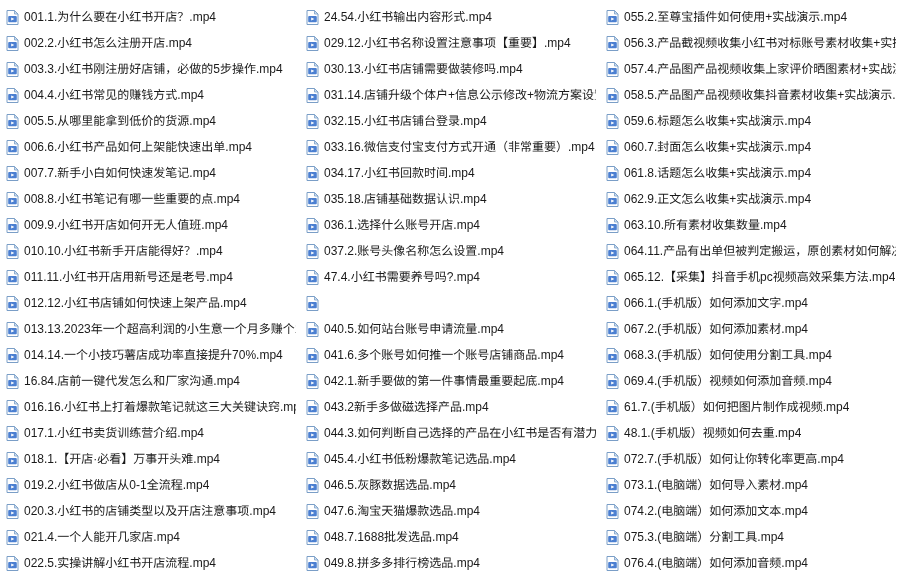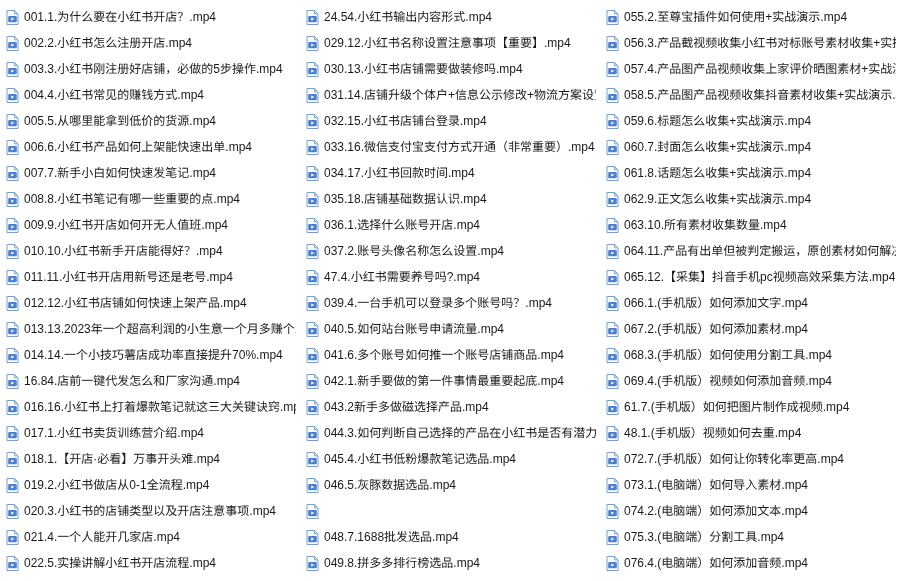--- a/index.html
+++ b/index.html
@@ -431,21 +431,20 @@
       </div>
       <div class="file-item">
         <span class="file-icon">
           <svg width="13" height="15" viewBox="0 0 13 15">
             <path d="M1 0.5 h7.5 L12 4 v10.5 H1 Z" fill="#ffffff" stroke="#7a9ec7" stroke-width="1"></path>
             <path d="M8.5 0.5 L12 4 H8.5 Z" fill="#cfe0f2" stroke="#7a9ec7" stroke-width="0.8"></path>
             <rect x="2.2" y="6" width="8.6" height="6.2" rx="1" fill="#4b7fd1"></rect>
             <path d="M5.2 7.6 L8.4 9.1 L5.2 10.6 Z" fill="#ffffff"></path>
           </svg>
         </span>
-        <span class="file-label">039.4.一台手机可以登录多个账号吗？.mp4</span>
       </div>
       <div class="file-item">
         <span class="file-icon">
           <svg width="13" height="15" viewBox="0 0 13 15">
             <path d="M1 0.5 h7.5 L12 4 v10.5 H1 Z" fill="#ffffff" stroke="#7a9ec7" stroke-width="1"></path>
             <path d="M8.5 0.5 L12 4 H8.5 Z" fill="#cfe0f2" stroke="#7a9ec7" stroke-width="0.8"></path>
             <rect x="2.2" y="6" width="8.6" height="6.2" rx="1" fill="#4b7fd1"></rect>
             <path d="M5.2 7.6 L8.4 9.1 L5.2 10.6 Z" fill="#ffffff"></path>
           </svg>
         </span>
@@ -519,20 +518,21 @@
       </div>
       <div class="file-item">
         <span class="file-icon">
           <svg width="13" height="15" viewBox="0 0 13 15">
             <path d="M1 0.5 h7.5 L12 4 v10.5 H1 Z" fill="#ffffff" stroke="#7a9ec7" stroke-width="1"></path>
             <path d="M8.5 0.5 L12 4 H8.5 Z" fill="#cfe0f2" stroke="#7a9ec7" stroke-width="0.8"></path>
             <rect x="2.2" y="6" width="8.6" height="6.2" rx="1" fill="#4b7fd1"></rect>
             <path d="M5.2 7.6 L8.4 9.1 L5.2 10.6 Z" fill="#ffffff"></path>
           </svg>
         </span>
+        <span class="file-label">047.6.淘宝天猫爆款选品.mp4</span>
       </div>
       <div class="file-item">
         <span class="file-icon">
           <svg width="13" height="15" viewBox="0 0 13 15">
             <path d="M1 0.5 h7.5 L12 4 v10.5 H1 Z" fill="#ffffff" stroke="#7a9ec7" stroke-width="1"></path>
             <path d="M8.5 0.5 L12 4 H8.5 Z" fill="#cfe0f2" stroke="#7a9ec7" stroke-width="0.8"></path>
             <rect x="2.2" y="6" width="8.6" height="6.2" rx="1" fill="#4b7fd1"></rect>
             <path d="M5.2 7.6 L8.4 9.1 L5.2 10.6 Z" fill="#ffffff"></path>
           </svg>
         </span>

